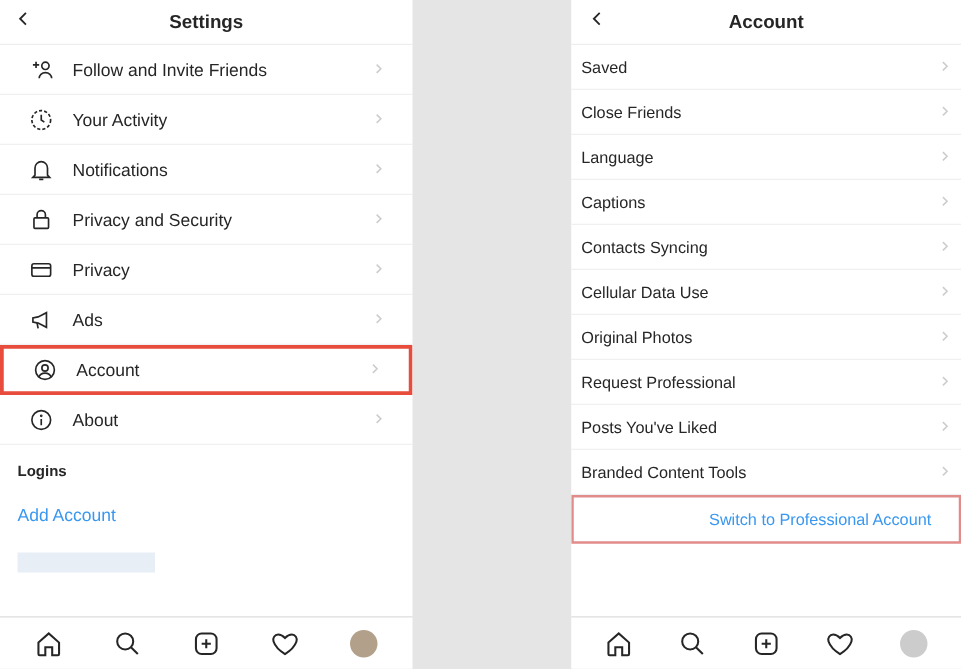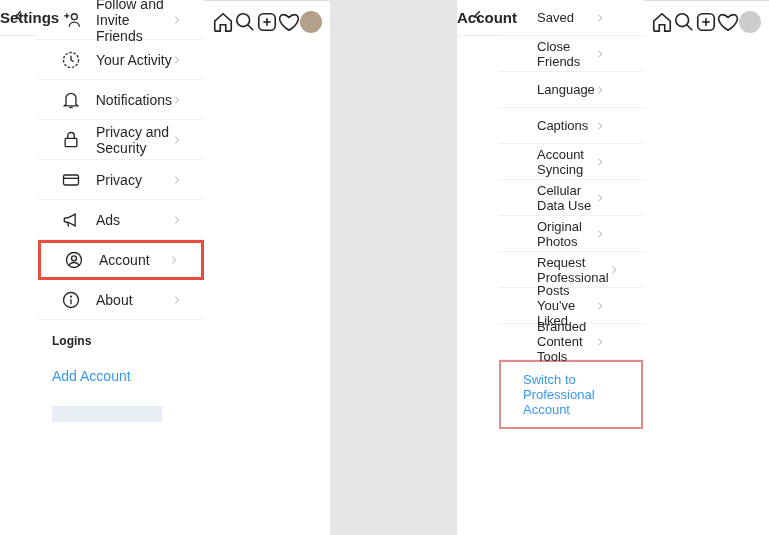--- a/index.html
+++ b/index.html
@@ -1,41 +1,41 @@
 <!DOCTYPE html>
 <html><head>
   <meta charset="utf-8">
   <style>
     * { box-sizing: border-box; margin: 0; padding: 0; }
     body { font-family: -apple-system, BlinkMacSystemFont, 'Segoe UI', sans-serif; background: #e5e5e5; width: 769px; height: 535px; display: flex; gap: 100px; }
-    .phone { background: #fff; height: 535px; display: flex; flex-direction: row; position: relative; }
+    .phone { background: #fff; height: 535px; display: flex; flex-direction: column; position: relative; }
     .phone.left { width: 330px; }
     .phone.right { width: 312px; margin-left: auto; }
     .header { display: flex; align-items: center; height: 36px; border-bottom: 1px solid #eee; padding: 0 12px; position: relative; }
     .header-title { position: absolute; left: 0; right: 0; text-align: center; font-weight: 600; font-size: 15px; color: #262626; }
     .back-btn { z-index: 1; cursor: pointer; }
     .back-btn svg { width: 14px; height: 14px; }
     .content { flex: 1; overflow-y: auto; }
     .menu-item { display: flex; align-items: center; height: 40px; padding: 0 22px; border-bottom: 1px solid #f0f0f0; cursor: pointer; }
     .menu-icon { width: 22px; height: 22px; margin-right: 14px; display: flex; align-items: center; justify-content: center; }
     .menu-icon svg { width: 20px; height: 20px; stroke: #262626; }
     .menu-label { flex: 1; font-size: 14px; color: #262626; }
     .chevron { color: #ccc; }
     .chevron svg { width: 10px; height: 10px; }
     .highlighted-red { border: 3px solid #e74c3c; }
-    .highlighted-red-thin { border: 2px solid #e28b8b; }
+    .highlighted-red-thin { border: 2px solid #e28b8b; text-align: right; }
     .logins-header { padding: 14px; font-weight: 600; font-size: 12px; color: #262626; }
     .add-account { padding: 6px 14px 14px 14px; color: #3897f0; font-size: 14px; cursor: pointer; }
     .smudge { margin: 8px 14px; width: 110px; height: 16px; background: #e8eef5; }
     .tabbar { height: 42px; border-top: 1px solid #ddd; display: flex; align-items: center; justify-content: space-around; padding: 0 8px; }
     .tabbar-item { cursor: pointer; display: flex; align-items: center; justify-content: center; }
     .tabbar-item svg { width: 22px; height: 22px; }
     .avatar { width: 22px; height: 22px; border-radius: 50%; background: #b3a08a; }
     .avatar.gray { background: #ccc; }
-    .right .menu-item { padding: 0 38px; height: 36px; }
+    .right .menu-item { padding: 0 8px; height: 36px; }
     .right .menu-label { font-size: 13px; }
     .right .header { padding: 0 14px; }
     .switch-link { padding: 10px 22px; color: #3897f0; font-size: 13px; cursor: pointer; }
   </style>
 </head>
 <body>
 
 <div class="phone left">
   <div class="header">
     <div class="back-btn">
@@ -208,21 +208,21 @@
             <polyline points="8,4 16,12 8,20"></polyline>
           </svg></span>
       </div>
     <div class="menu-item">
         <span class="menu-label">Captions</span>
         <span class="chevron"><svg viewBox="0 0 24 24" fill="none" stroke="#ccc" stroke-width="3">
             <polyline points="8,4 16,12 8,20"></polyline>
           </svg></span>
       </div>
     <div class="menu-item">
-        <span class="menu-label">Account Syncing</span>
+        <span class="menu-label">Contacts Syncing</span>
         <span class="chevron"><svg viewBox="0 0 24 24" fill="none" stroke="#ccc" stroke-width="3">
             <polyline points="8,4 16,12 8,20"></polyline>
           </svg></span>
       </div>
     <div class="menu-item">
         <span class="menu-label">Cellular Data Use</span>
         <span class="chevron"><svg viewBox="0 0 24 24" fill="none" stroke="#ccc" stroke-width="3">
             <polyline points="8,4 16,12 8,20"></polyline>
           </svg></span>
       </div>

